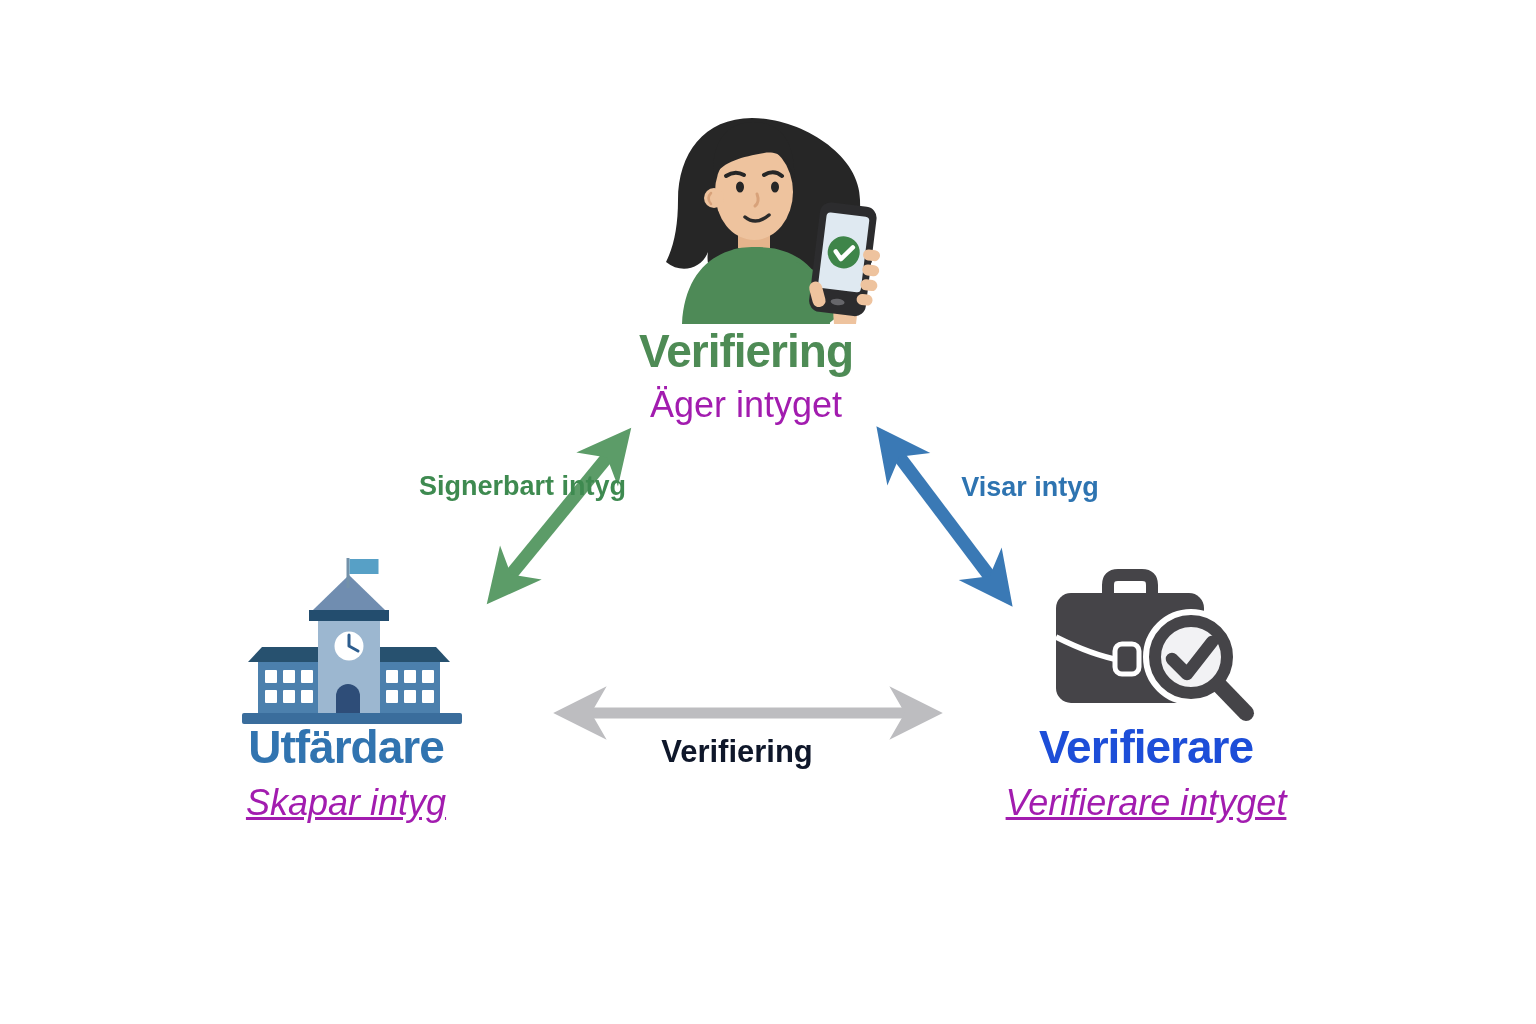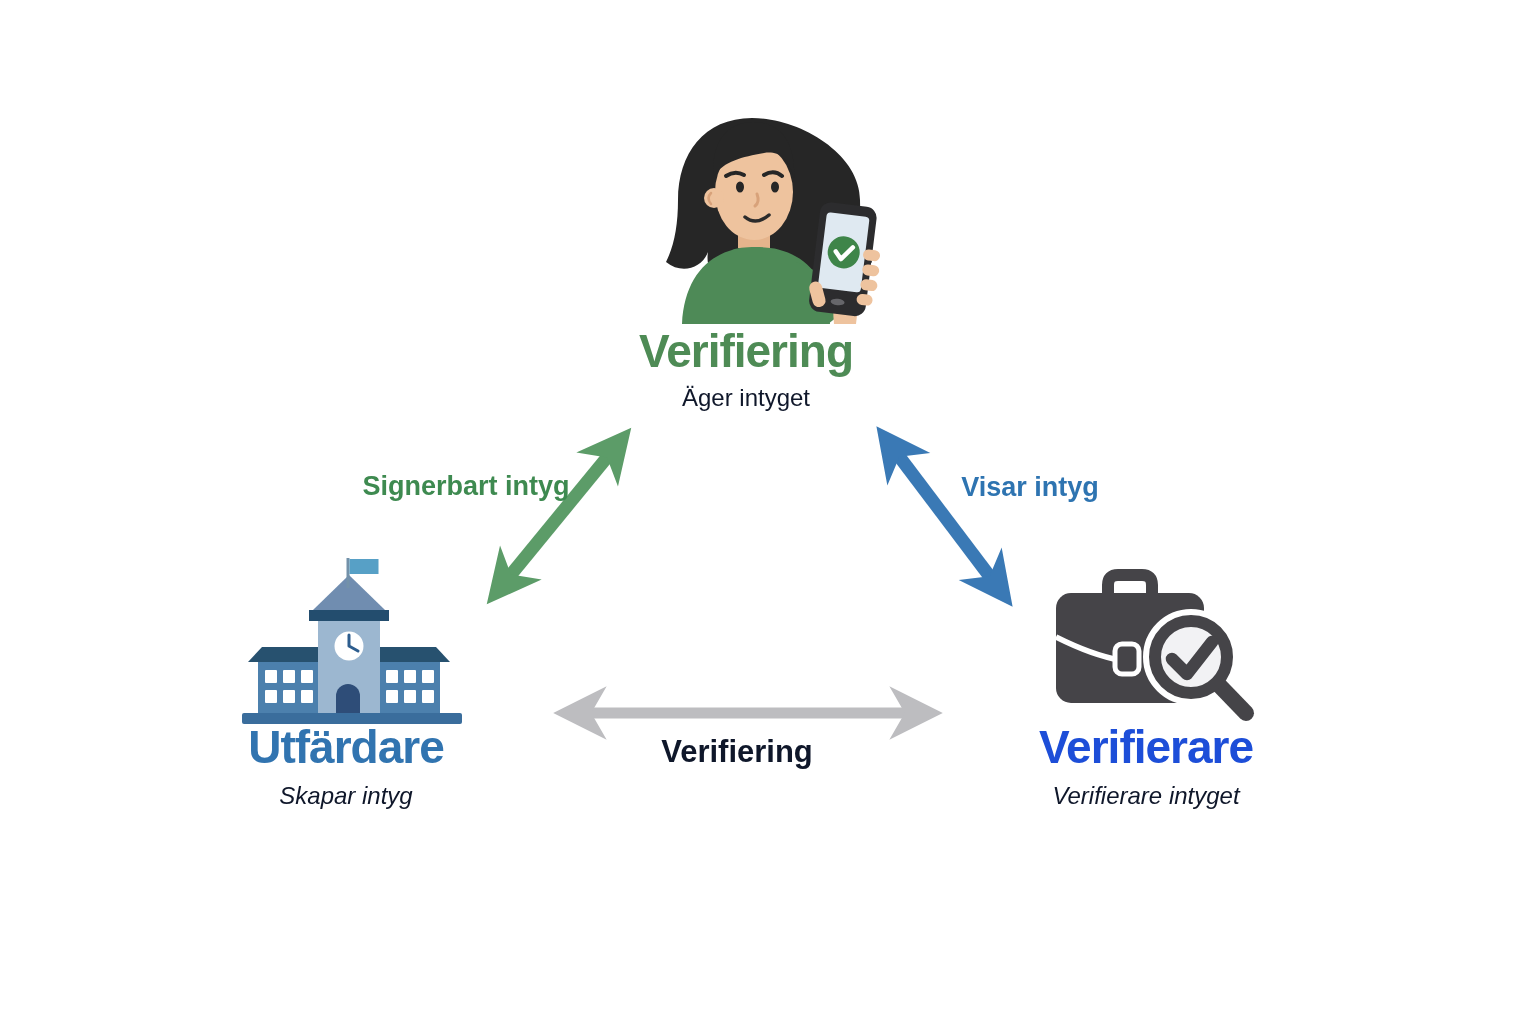--- a/index.html
+++ b/index.html
@@ -9,26 +9,26 @@
   }
   .abs{position:absolute;}
   svg{display:block;}
   .arrows{position:absolute;left:0;top:0;width:1536px;height:1024px;pointer-events:none;}
   .node-title{
     position:absolute;width:400px;text-align:center;
     font-weight:bold;font-size:46px;line-height:1.05;letter-spacing:-1px;white-space:nowrap;
   }
   .node-sub{
     position:absolute;width:400px;text-align:center;
-    font-size:24px;line-height:1.1;color:#0f172a;white-space:nowrap;
+    font-size:36px;line-height:1.1;color:#a21caf;white-space:nowrap;
   }
   .holder-title{color:#4e8b55;}
   .issuer-title{color:#3174b0;}
   .verifier-title{color:#1d4ed8;}
-  .sub-italic{font-style:italic;}
+  .sub-italic{font-style:italic;text-decoration:underline;}
   .edge-label{
     position:absolute;width:320px;text-align:center;font-size:27px;white-space:nowrap;
   }
   .edge-label-green{color:#3e8a50;font-weight:600;}
   .edge-label-blue{color:#2e74b1;font-weight:bold;text-align:center;}
   .edge-label-gray{color:#0f172a;font-weight:600;font-size:31px;}
 </style>
 </head>
 <body>
 
@@ -163,17 +163,17 @@
       <line x1="170" y1="121" x2="198" y2="150" stroke="#454448" stroke-width="16" stroke-linecap="round"></line>
 
       <circle cx="143" cy="94" r="36" fill="#f2f2f4" stroke="#454448" stroke-width="12"></circle>
 
       <path d="M124,96 L139,111 L164,79" stroke="#454448" stroke-width="12.5" fill="none" stroke-linecap="round" stroke-linejoin="round"></path>
     </svg>
   </div>
   <div class="node-title verifier-title" style="left:946px;top:723px;">Verifierare</div>
   <div class="node-sub sub-italic" style="left:946px;top:783px;">Verifierare intyget</div>
 
-  <div class="edge-label edge-label-green" style="left:306px;top:471px;">Signerbart intyg</div>
+  <div class="edge-label edge-label-green" style="left:306px;top:471px;text-align:right;">Signerbart intyg</div>
   <div class="edge-label edge-label-blue" style="left:870px;top:472px;">Visar intyg</div>
   <div class="edge-label edge-label-gray" style="left:577px;top:734px;">Verifiering</div>
 
 </div>
 
 </body></html>

